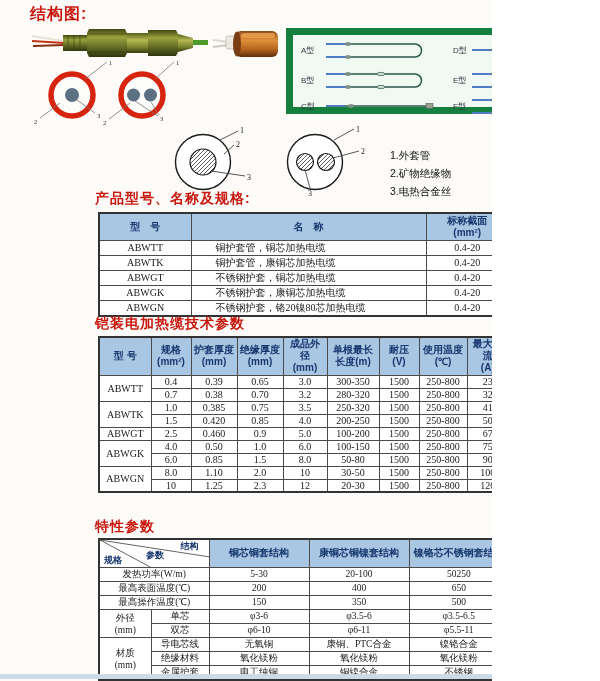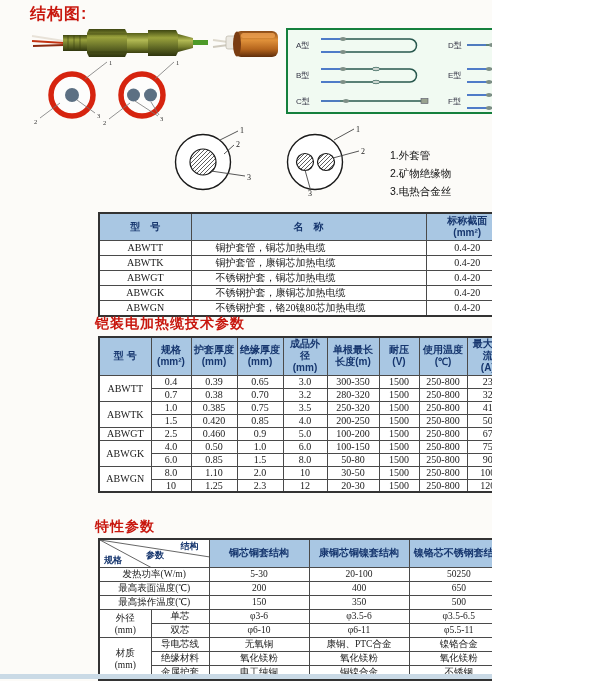--- a/index.html
+++ b/index.html
@@ -27,21 +27,21 @@
   }
   .sections{position:absolute; left:158px; top:120px;}
   .diagram-legend{
     position:absolute; left:390px; top:146px;
     font-size:10.5px; line-height:18px; color:#111; white-space:nowrap;
   }
 
   
   .types-panel{
     position:absolute; left:286px; top:28px; width:301px; height:86px;
-    background:#f1faf2; border:2px solid #15803d; box-sizing:border-box;
+    background:#f1faf2; border:7px solid #15803d; box-sizing:border-box;
   }
   .type-label{
     position:absolute; font-size:8px; color:#334; white-space:nowrap;
   }
   .type-svg{position:absolute;}
 
   
   table{
     position:absolute; border-collapse:collapse; background:#fff;
     table-layout:fixed;
@@ -247,20 +247,21 @@
       <text x="150" y="76" font-size="8" fill="#222">3</text>
     </g>
   </svg>
 
   <div class="diagram-legend">
     <div>1.外套管</div>
     <div>2.矿物绝缘物</div>
     <div>3.电热合金丝</div>
   </div>
 
+  <div class="sec-title t2">产品型号、名称及规格:</div>
   <table id="product-table">
     <colgroup>
         <col style="width:92px">
         <col style="width:235px">
         <col style="width:83px">
       </colgroup>
     <thead>
       <tr>
         <th>型　号</th>
         <th>名　称</th>

